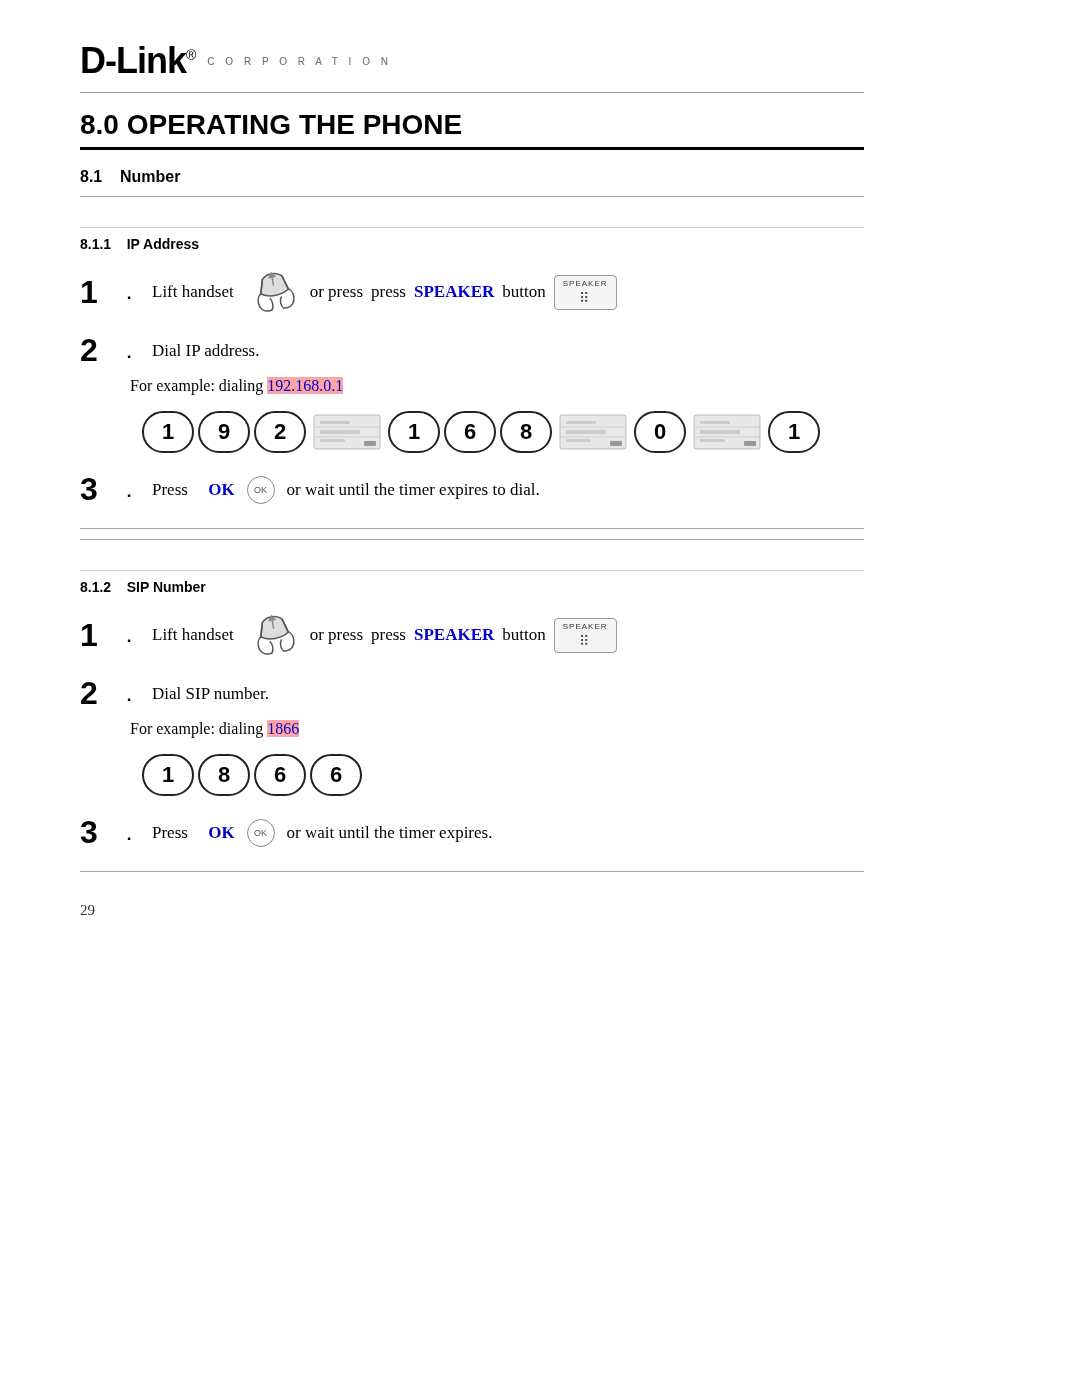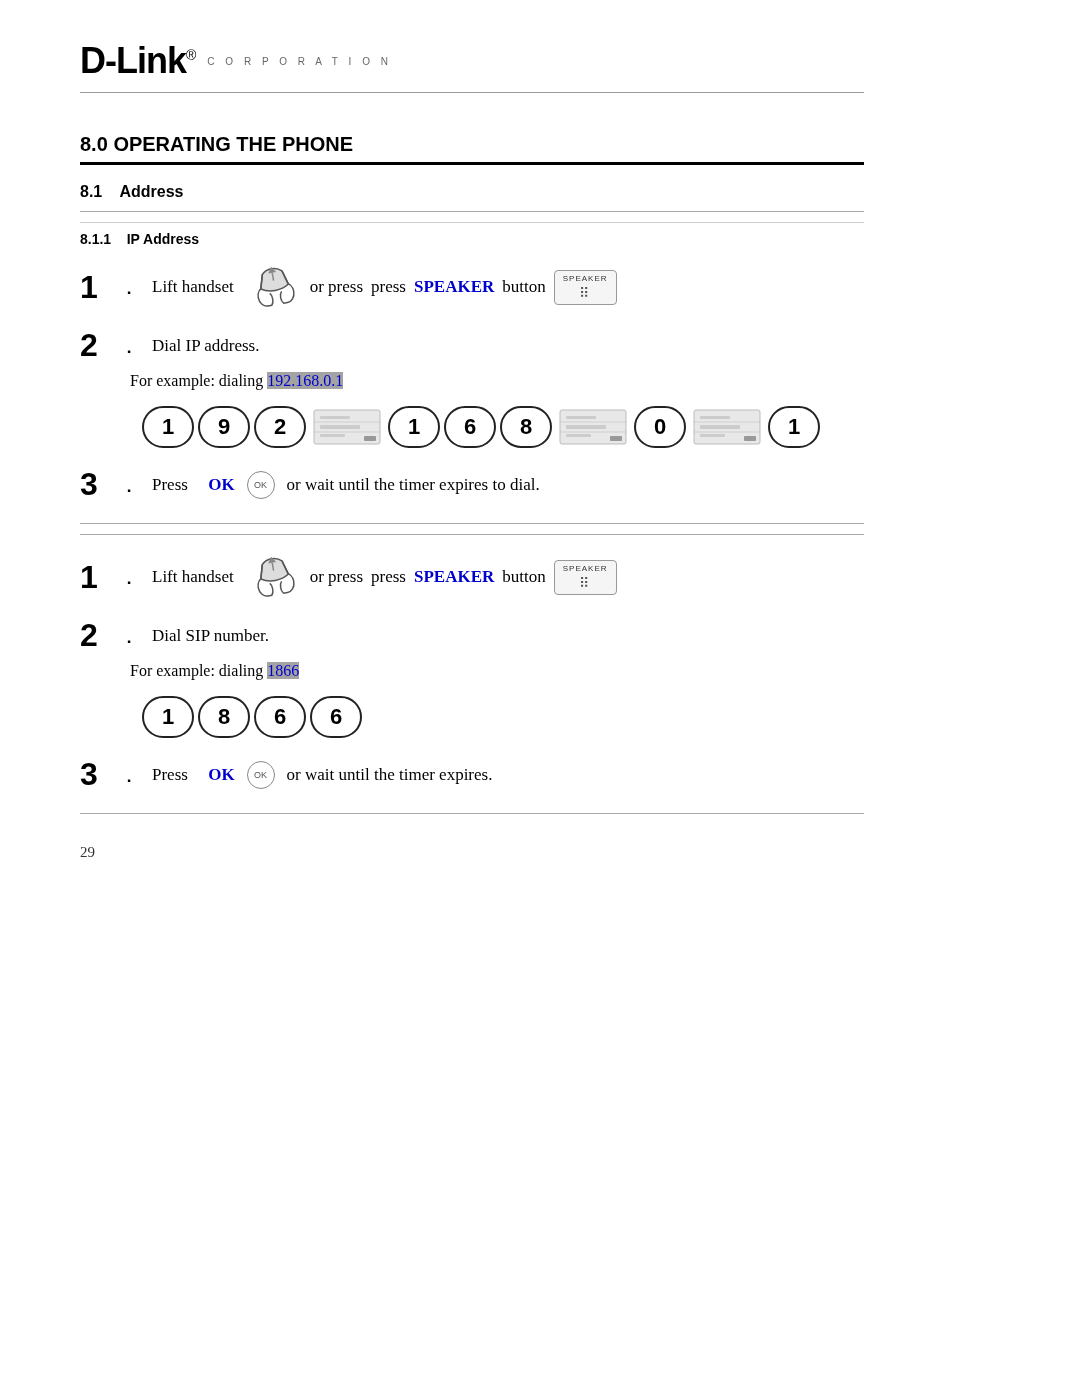--- a/index.html
+++ b/index.html
@@ -43,23 +43,23 @@
     .logo-corporation {
       font-family: Arial, sans-serif;
       font-size: 10px;
       letter-spacing: 4px;
       color: #666;
       margin-left: 12px;
       font-weight: normal;
     }
     
     .section-title {
-      font-size: 20px;
-      font-weight: bold;
-      margin: 40px 0 10px 0;
+      font-size: 28px;
+      font-weight: bold;
+      margin: 16px 0 10px 0;
       border-bottom: 3px solid #000;
       padding-bottom: 6px;
       font-family: Arial, sans-serif;
       text-transform: uppercase;
     }
     
     .subsection-1 {
       margin: 18px 0 8px 0;
       font-size: 16px;
       font-weight: bold;
@@ -70,21 +70,21 @@
       border-bottom: none;
       padding-top: 8px;
       margin: 8px 0 4px 0;
       font-size: 14px;
       font-weight: bold;
       font-family: Arial, sans-serif;
     }
     .sub-header-box {
       border-top: 1px solid #aaa;
       margin-top: 10px;
-      padding-top: 2px;
+      padding-top: 22px;
     }
     
     .step {
       display: flex;
       align-items: center;
       margin: 18px 0 8px 0;
       font-size: 17px;
     }
     .step-number {
       font-size: 32px;
@@ -142,21 +142,21 @@
       font-size: 14px;
       letter-spacing: 2px;
       color: #555;
     }
     
     .example-text {
       margin: 8px 0 8px 50px;
       font-size: 16px;
     }
     .highlight-yellow {
-      background-color: #a3a3a3;
+      background-color: #fca5a5;
       color: #0000cc;
       font-weight: normal;
     }
     
     .digit-row {
       display: flex;
       align-items: center;
       margin: 16px 0 16px 60px;
       gap: 0;
     }
@@ -234,21 +234,21 @@
     <span class="logo-corporation">C O R P O R A T I O N</span>
   </div>
 
   <div class="section-title">
     <span>8.0</span>
     <span>OPERATING THE PHONE</span>
   </div>
 
   <div class="subsection-1">
     <span>8.1</span>&nbsp;&nbsp;&nbsp;
-    <span>Address</span>
+    <span>Number</span>
   </div>
 
   <div class="sub-header-box">
     <div class="subsection-2">
       <span>8.1.1</span>&nbsp;&nbsp;&nbsp;
       <span>IP Address</span>
     </div>
 
     <div class="step">
       <span class="step-number">1</span>
@@ -347,20 +347,24 @@
         <span class="bold-blue">OK</span>
         <span class="ok-circle">OK</span>
         <span>or wait until the timer expires to dial.</span>
       </span>
     </div>
   </div>
 
   <hr class="section-divider">
 
   <div class="sub-header-box">
+    <div class="subsection-2">
+      <span>8.1.2</span>&nbsp;&nbsp;&nbsp;
+      <span>SIP Number</span>
+    </div>
 
     <div class="step">
       <span class="step-number">1</span>
       <span class="step-dot">．</span>
       <span class="step-content">
         <span>Lift handset</span>
         <span class="handset-icon">
           <svg class="handset-svg" viewBox="0 0 60 44" fill="none">
             <g transform="translate(5,2) rotate(-10, 25, 22)">
               <path d="M18 6 C18 6 22 2 28 2 C34 2 38 6 38 6 L42 20 C42 20 36 24 28 24 C20 24 14 20 14 20 Z" stroke="#555" stroke-width="1.5" fill="#ddd"></path>

